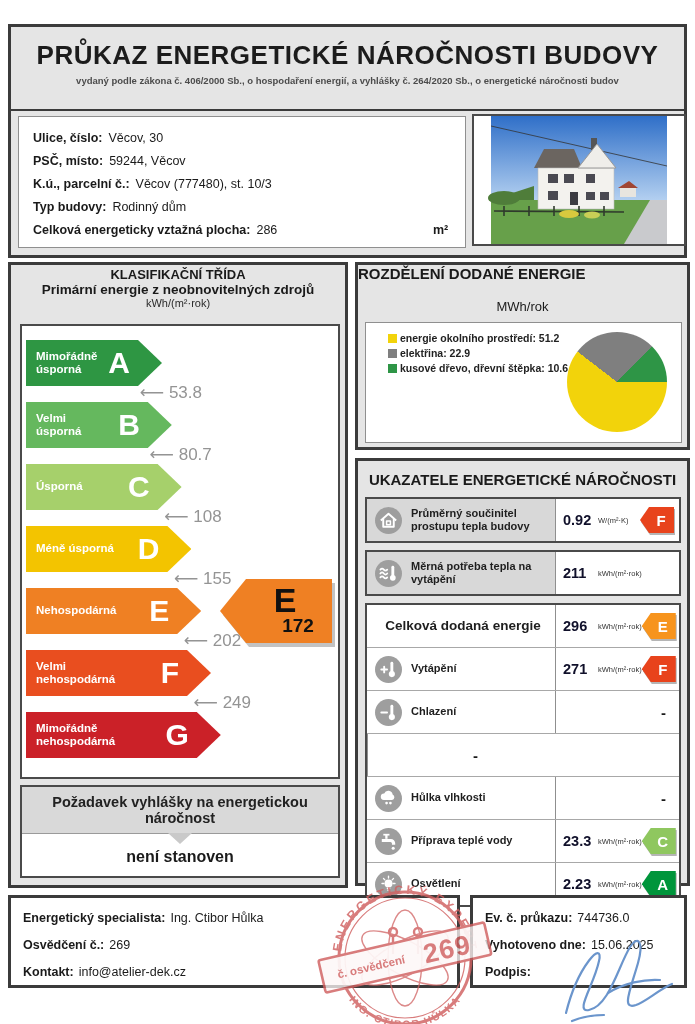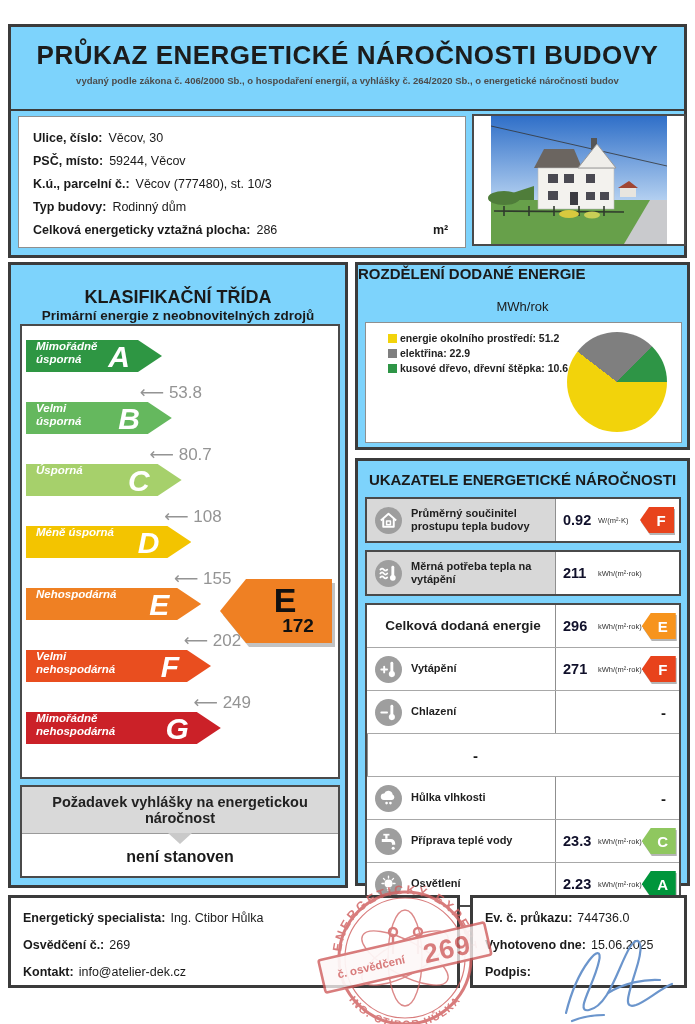--- a/index.html
+++ b/index.html
@@ -1,37 +1,37 @@
 <!DOCTYPE html>
 <html><head>
 <meta charset="utf-8">
 <style>
   html,body{margin:0;padding:0;background:#fff;}
   body{width:695px;height:1024px;position:relative;overflow:hidden;
        font-family:"Liberation Sans",sans-serif;color:#1a1a1a;}
-  .box{position:absolute;border:3px solid #3b3b3b;background:#7dd3fc;box-sizing:border-box;}
+  .box{position:absolute;border:3px solid #3b3b3b;background:#e5e5e5;box-sizing:border-box;}
   
   #top-box{left:8px;top:24px;width:679px;height:234px;}
   #doc-title{margin:13px 8px 4px;text-align:center;font-size:26px;font-weight:800;letter-spacing:.5px;color:#1c1c1c;}
   #doc-subtitle{text-align:center;font-size:9.5px;font-weight:700;color:#4c4c4c;}
   #head-rule{position:absolute;left:0;top:82px;width:100%;border-top:2.5px solid #3b3b3b;}
   #addr-card{position:absolute;left:7px;top:89px;width:448px;height:132px;background:#fff;border:1px solid #8f8f8f;padding:10px 0 0 14px;box-sizing:border-box;}
   .addr-row{font-size:12.5px;line-height:23px;white-space:nowrap;position:relative;}
   .addr-row .lbl{font-weight:700;margin-right:6px;}
   .addr-row .sfx{position:absolute;left:400px;font-weight:700;}
   #photo-card{position:absolute;left:461px;top:87px;width:214px;height:132px;background:#fff;border:2px solid #4a4a4a;box-sizing:border-box;}
   #photo-card svg{display:block;margin:0 auto;}
   
   #class-box{left:8px;top:262px;width:340px;height:626px;}
-  #class-title{margin-top:22px;text-align:center;font-size:18px;font-weight:800;}
+  #class-title{margin-top:2px;text-align:center;font-size:13px;font-weight:800;}
   #class-subtitle{text-align:center;font-size:13.5px;font-weight:700;}
   #class-unit{text-align:center;font-size:11px;color:#2b2b2b;}
   #scale-card{position:absolute;left:9px;top:59px;width:316px;height:451px;background:#fff;border:2px solid #4a4a4a;}
-  .band{position:absolute;left:4px;height:32px;display:flex;align-items:flex-start;color:#fff;
-        clip-path:polygon(0 0,calc(100% - 24px) 0,100% 50%,calc(100% - 24px) 100%,0 100%);font-style:italic;}
+  .band{position:absolute;left:4px;height:46px;display:flex;align-items:center;color:#fff;
+        clip-path:polygon(0 0,calc(100% - 24px) 0,100% 50%,calc(100% - 24px) 100%,0 100%);}
   .band .bname{flex:1;padding-left:10px;font-size:11.5px;font-weight:700;line-height:1.15;white-space:pre-line;}
   .band .bletter{font-size:30px;font-weight:800;margin-right:32px;}
   .threshold{position:absolute;left:4px;text-align:right;font-size:17px;color:#949494;height:14px;line-height:14px;}
   #marker-wrap{position:absolute;right:6px;filter:drop-shadow(3px 4px 0 #c3c3c3);}
   #marker{width:112px;height:64px;display:flex;flex-direction:column;align-items:center;justify-content:center;
           clip-path:polygon(0 50%,26px 0,100% 0,100% 100%,26px 100%);padding-left:18px;box-sizing:border-box;}
   #marker .mletter{font-size:34px;font-weight:900;color:#111;line-height:.9;}
   #marker .mvalue{font-size:19px;font-weight:700;color:#111;margin-left:26px;}
   #req-box{position:absolute;left:9px;top:520px;width:316px;height:89px;background:#fff;border:2px solid #4a4a4a;}
   #req-head{position:relative;background:#d9d9d9;border-bottom:1px solid #9a9a9a;height:46px;

